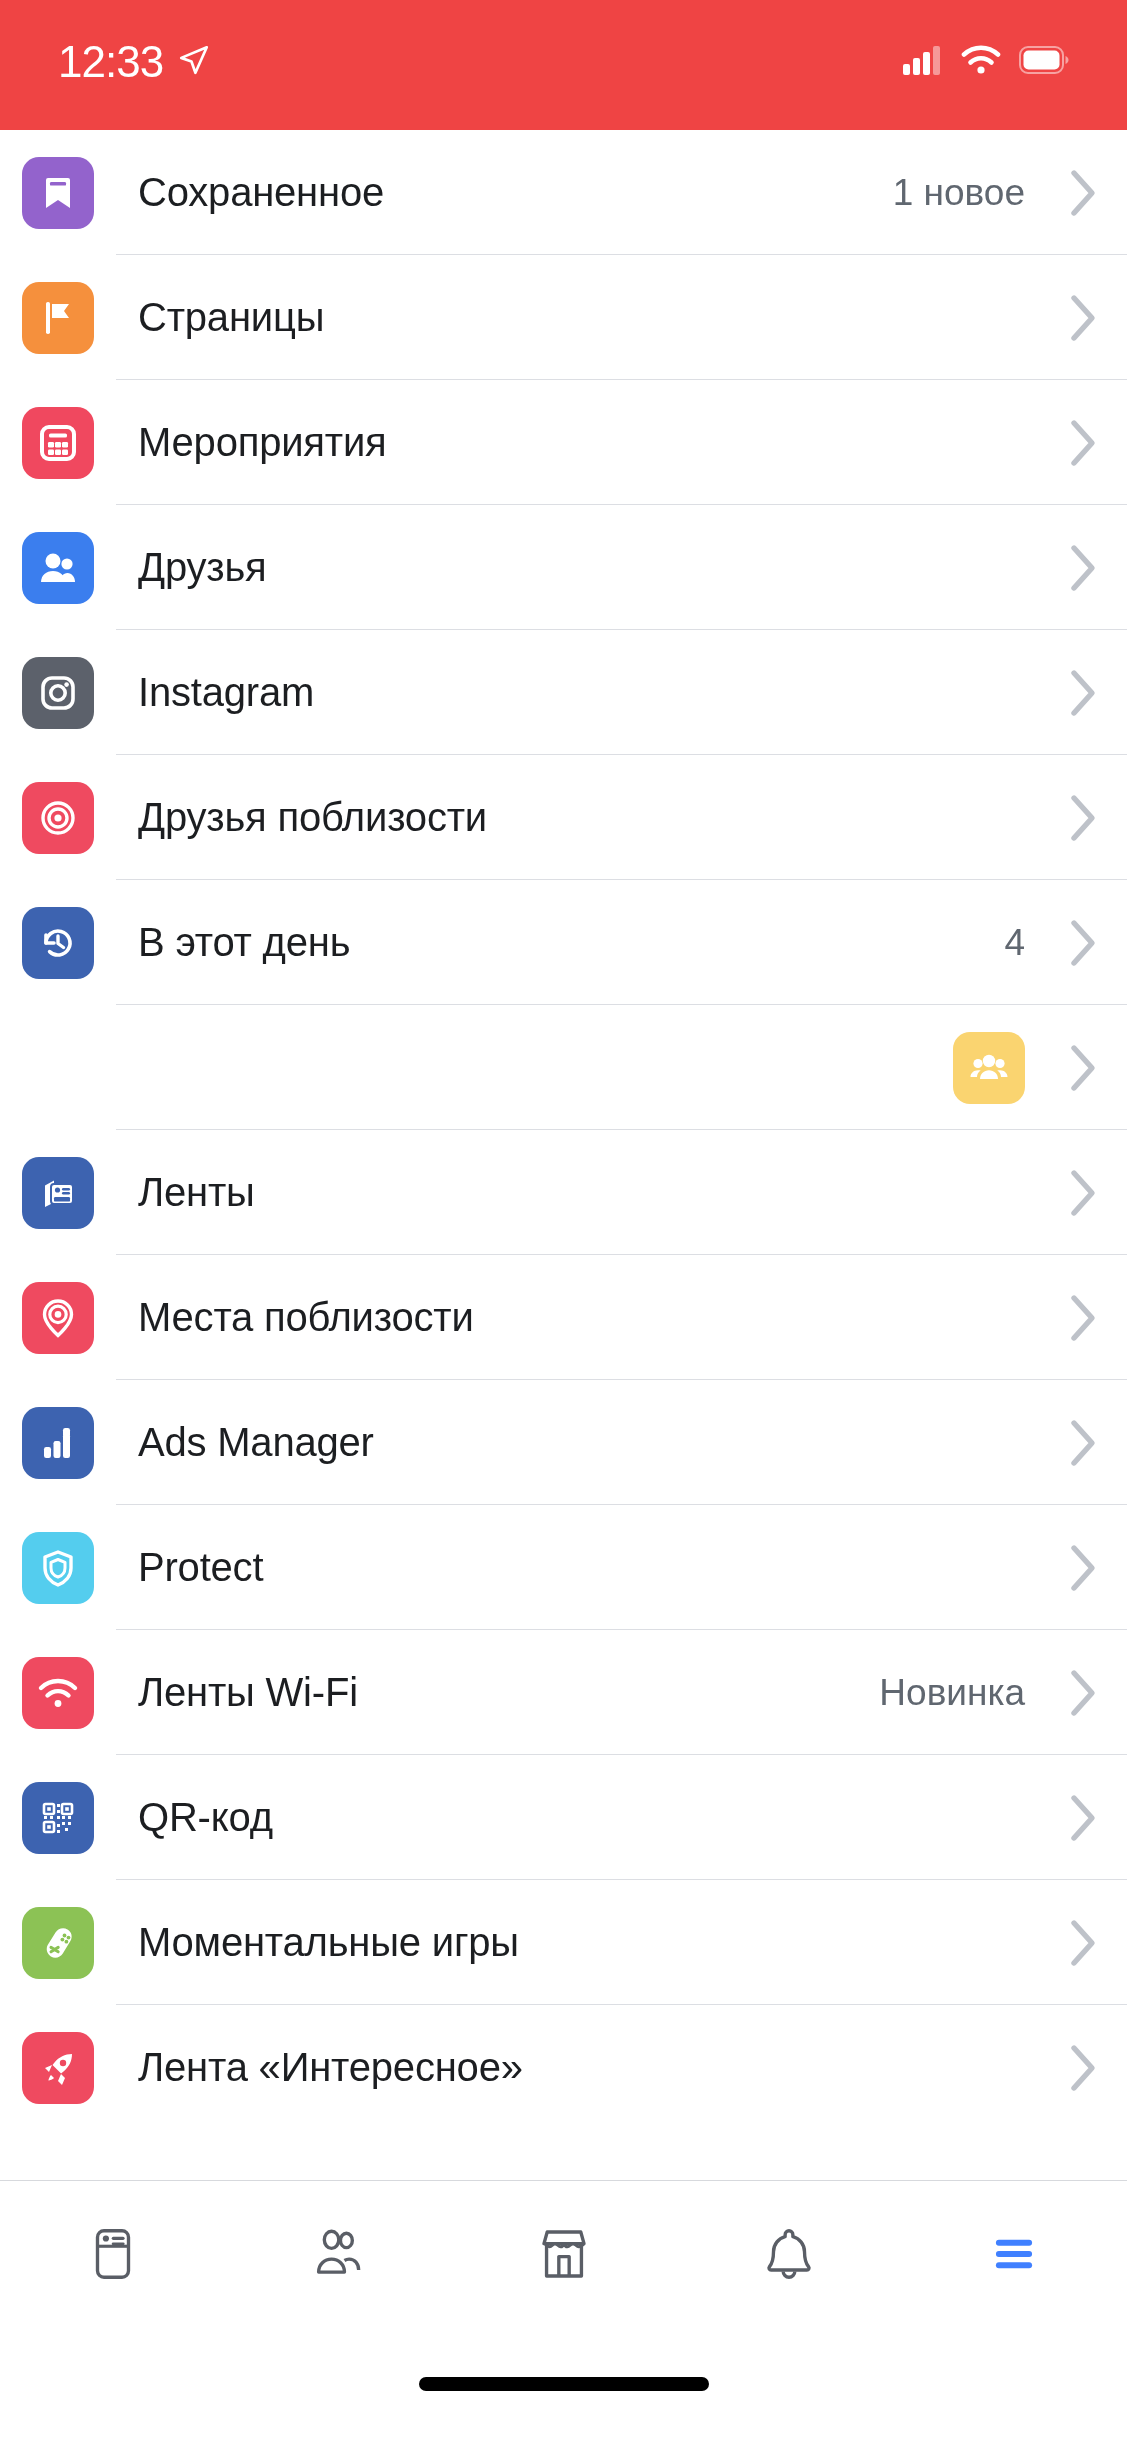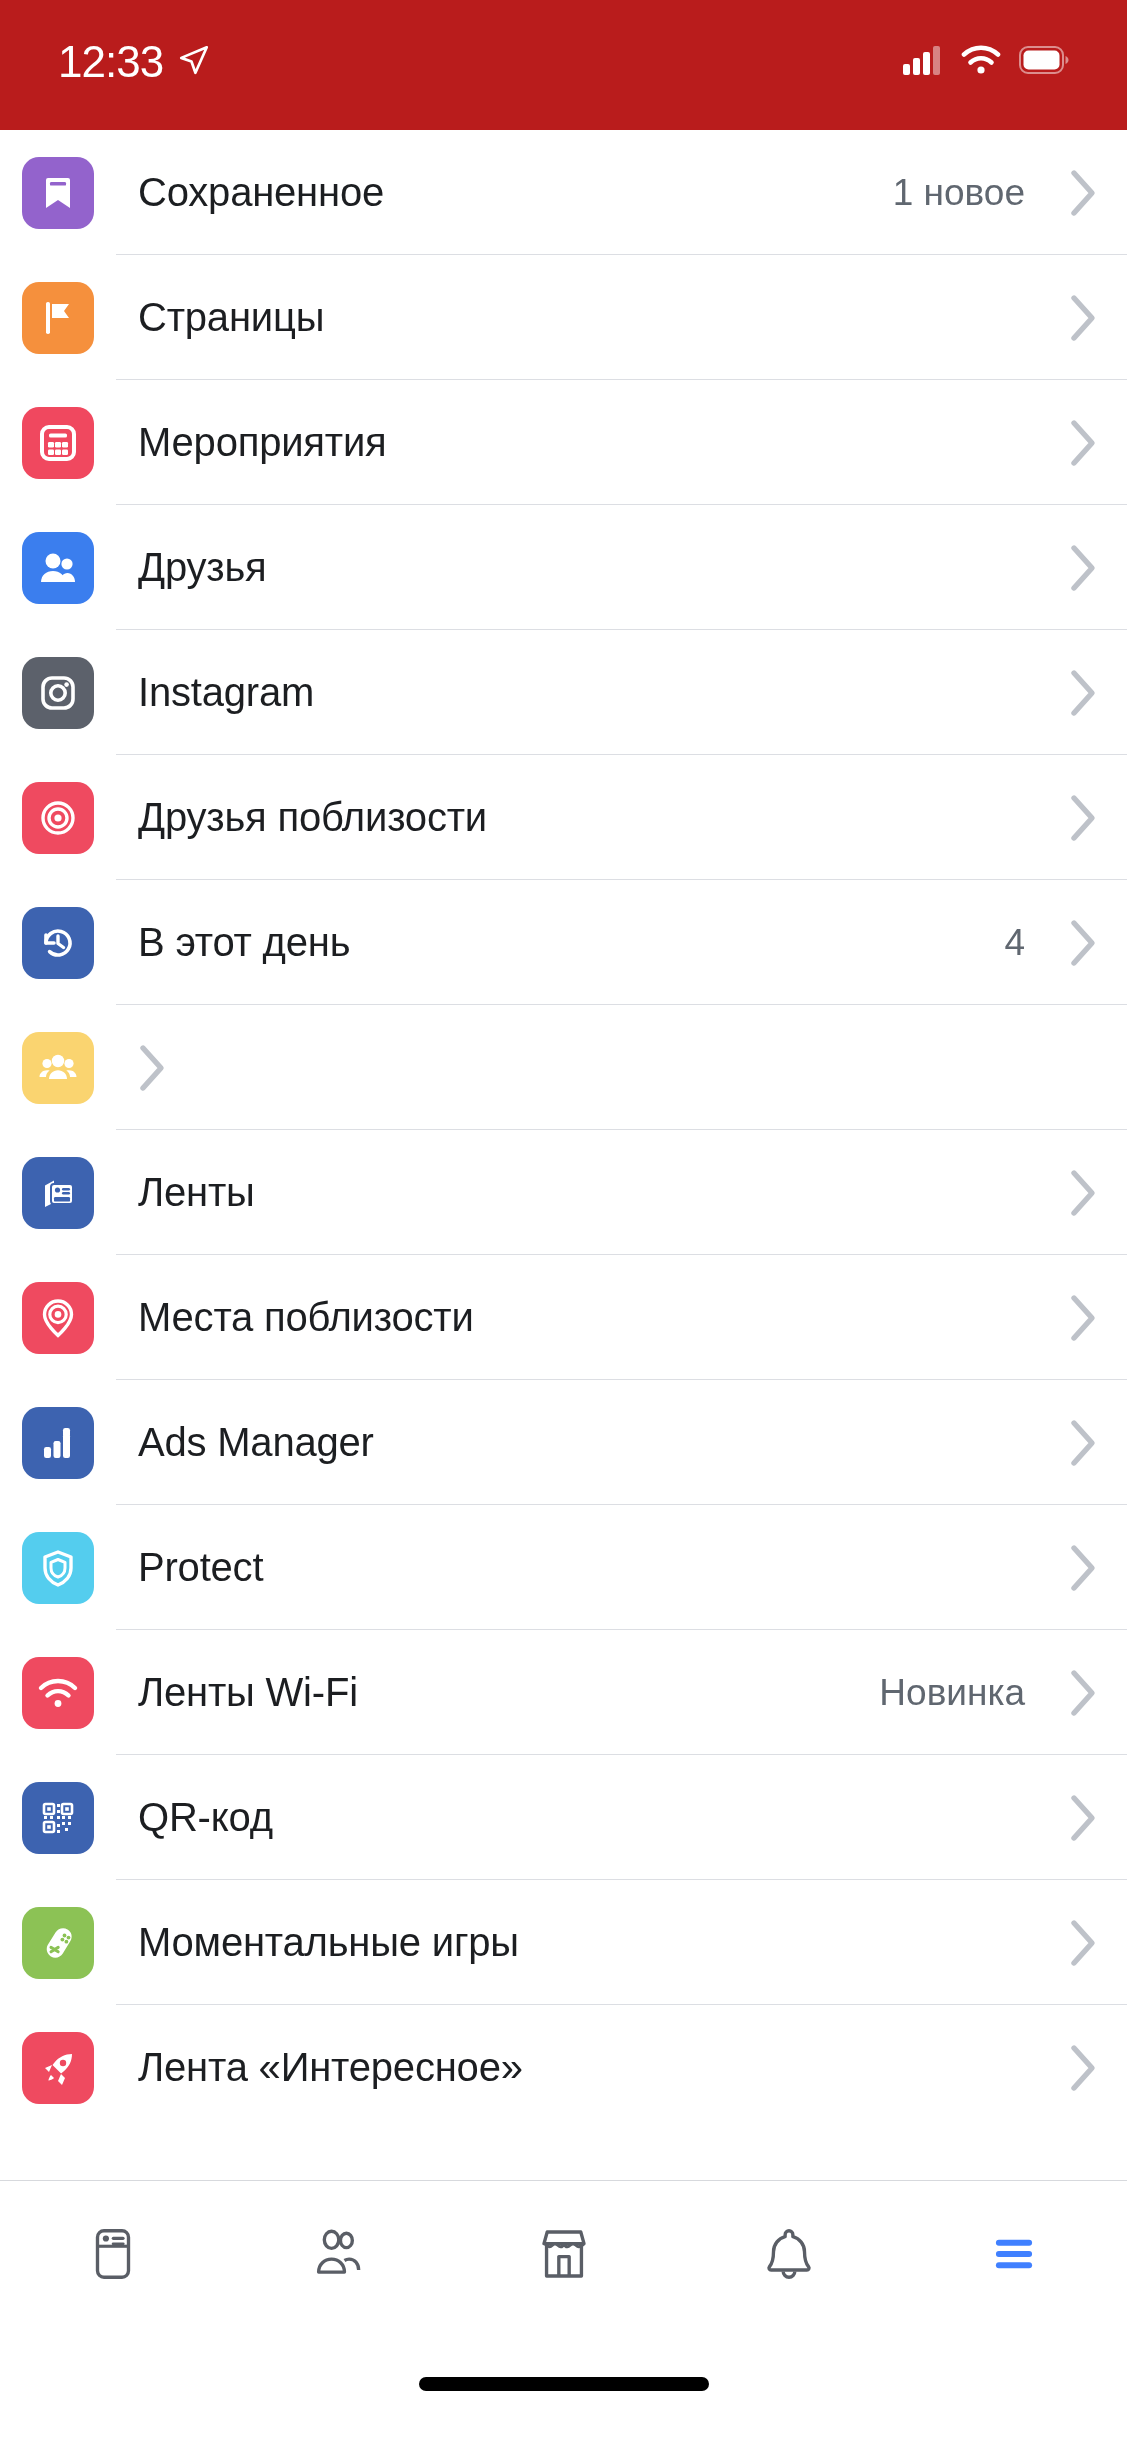--- a/index.html
+++ b/index.html
@@ -7,33 +7,33 @@
   body {
     font-family:"Liberation Sans", sans-serif;
     background:#ffffff;
     -webkit-font-smoothing:antialiased;
     overflow:hidden;
   }
   #phone { position:relative; width:1127px; height:2438px; background:#fff; display:flex; flex-direction:column; }
 
   
   .statusbar {
-    height:130px; background:#b91c1c; color:#fff;
+    height:130px; background:#ef4444; color:#fff;
     display:flex; align-items:center; justify-content:space-between;
     padding:0 58px 6px 58px; flex:0 0 130px;
   }
   .sb-left { display:flex; align-items:center; gap:14px; }
   .sb-time { font-size:44px; font-weight:400; letter-spacing:-1px; line-height:1; }
   .sb-right { display:flex; align-items:center; gap:18px; }
 
   
   .list { flex:1 1 auto; overflow:hidden; background:#fff; position:relative; }
   .row {
     display:flex; align-items:center; height:125px;
-    padding:0 0 0 22px; position:relative; background:#fff;
+    padding:0 0 0 22px; position:relative; background:#fff;justify-content:flex-end;
   }
   .row .sep {
     position:absolute; left:116px; right:0; bottom:0; height:1px; background:#dcdee3;
   }
   .row:last-child .sep { display:none; }
   .icon-box {
     width:72px; height:72px; border-radius:17px; flex:0 0 72px;
     display:flex; align-items:center; justify-content:center; overflow:hidden;
   }
   .row-label {

